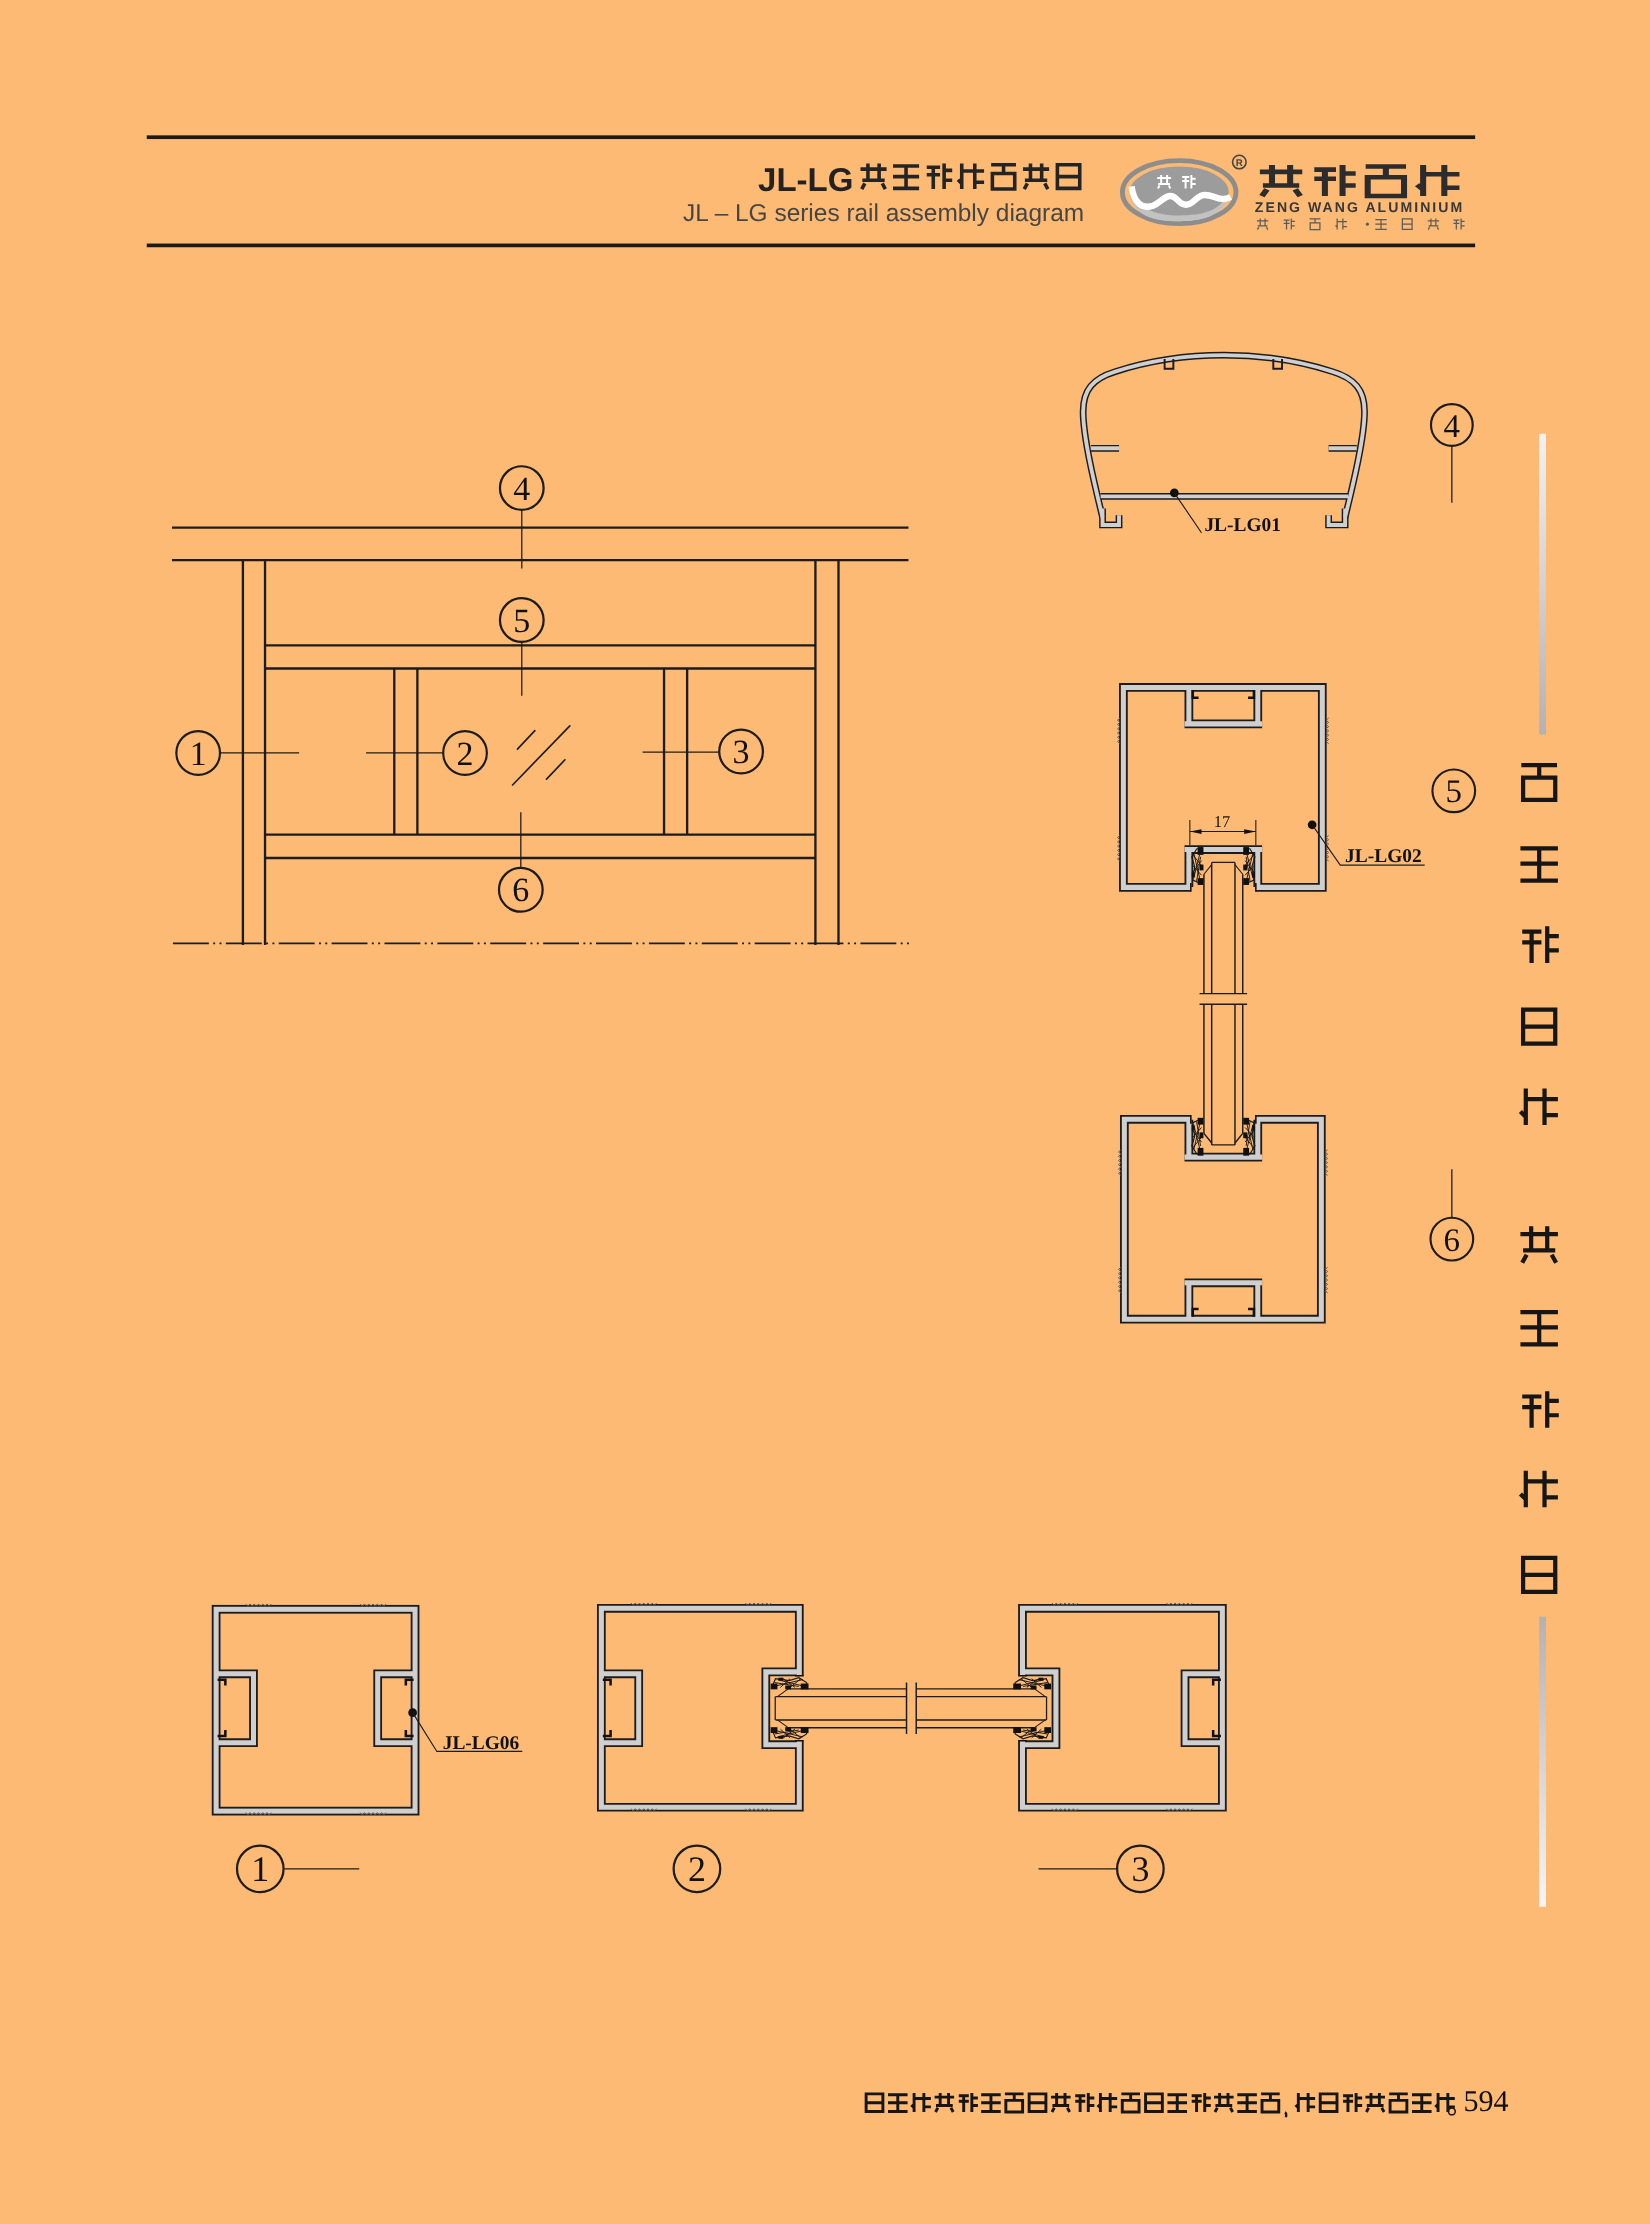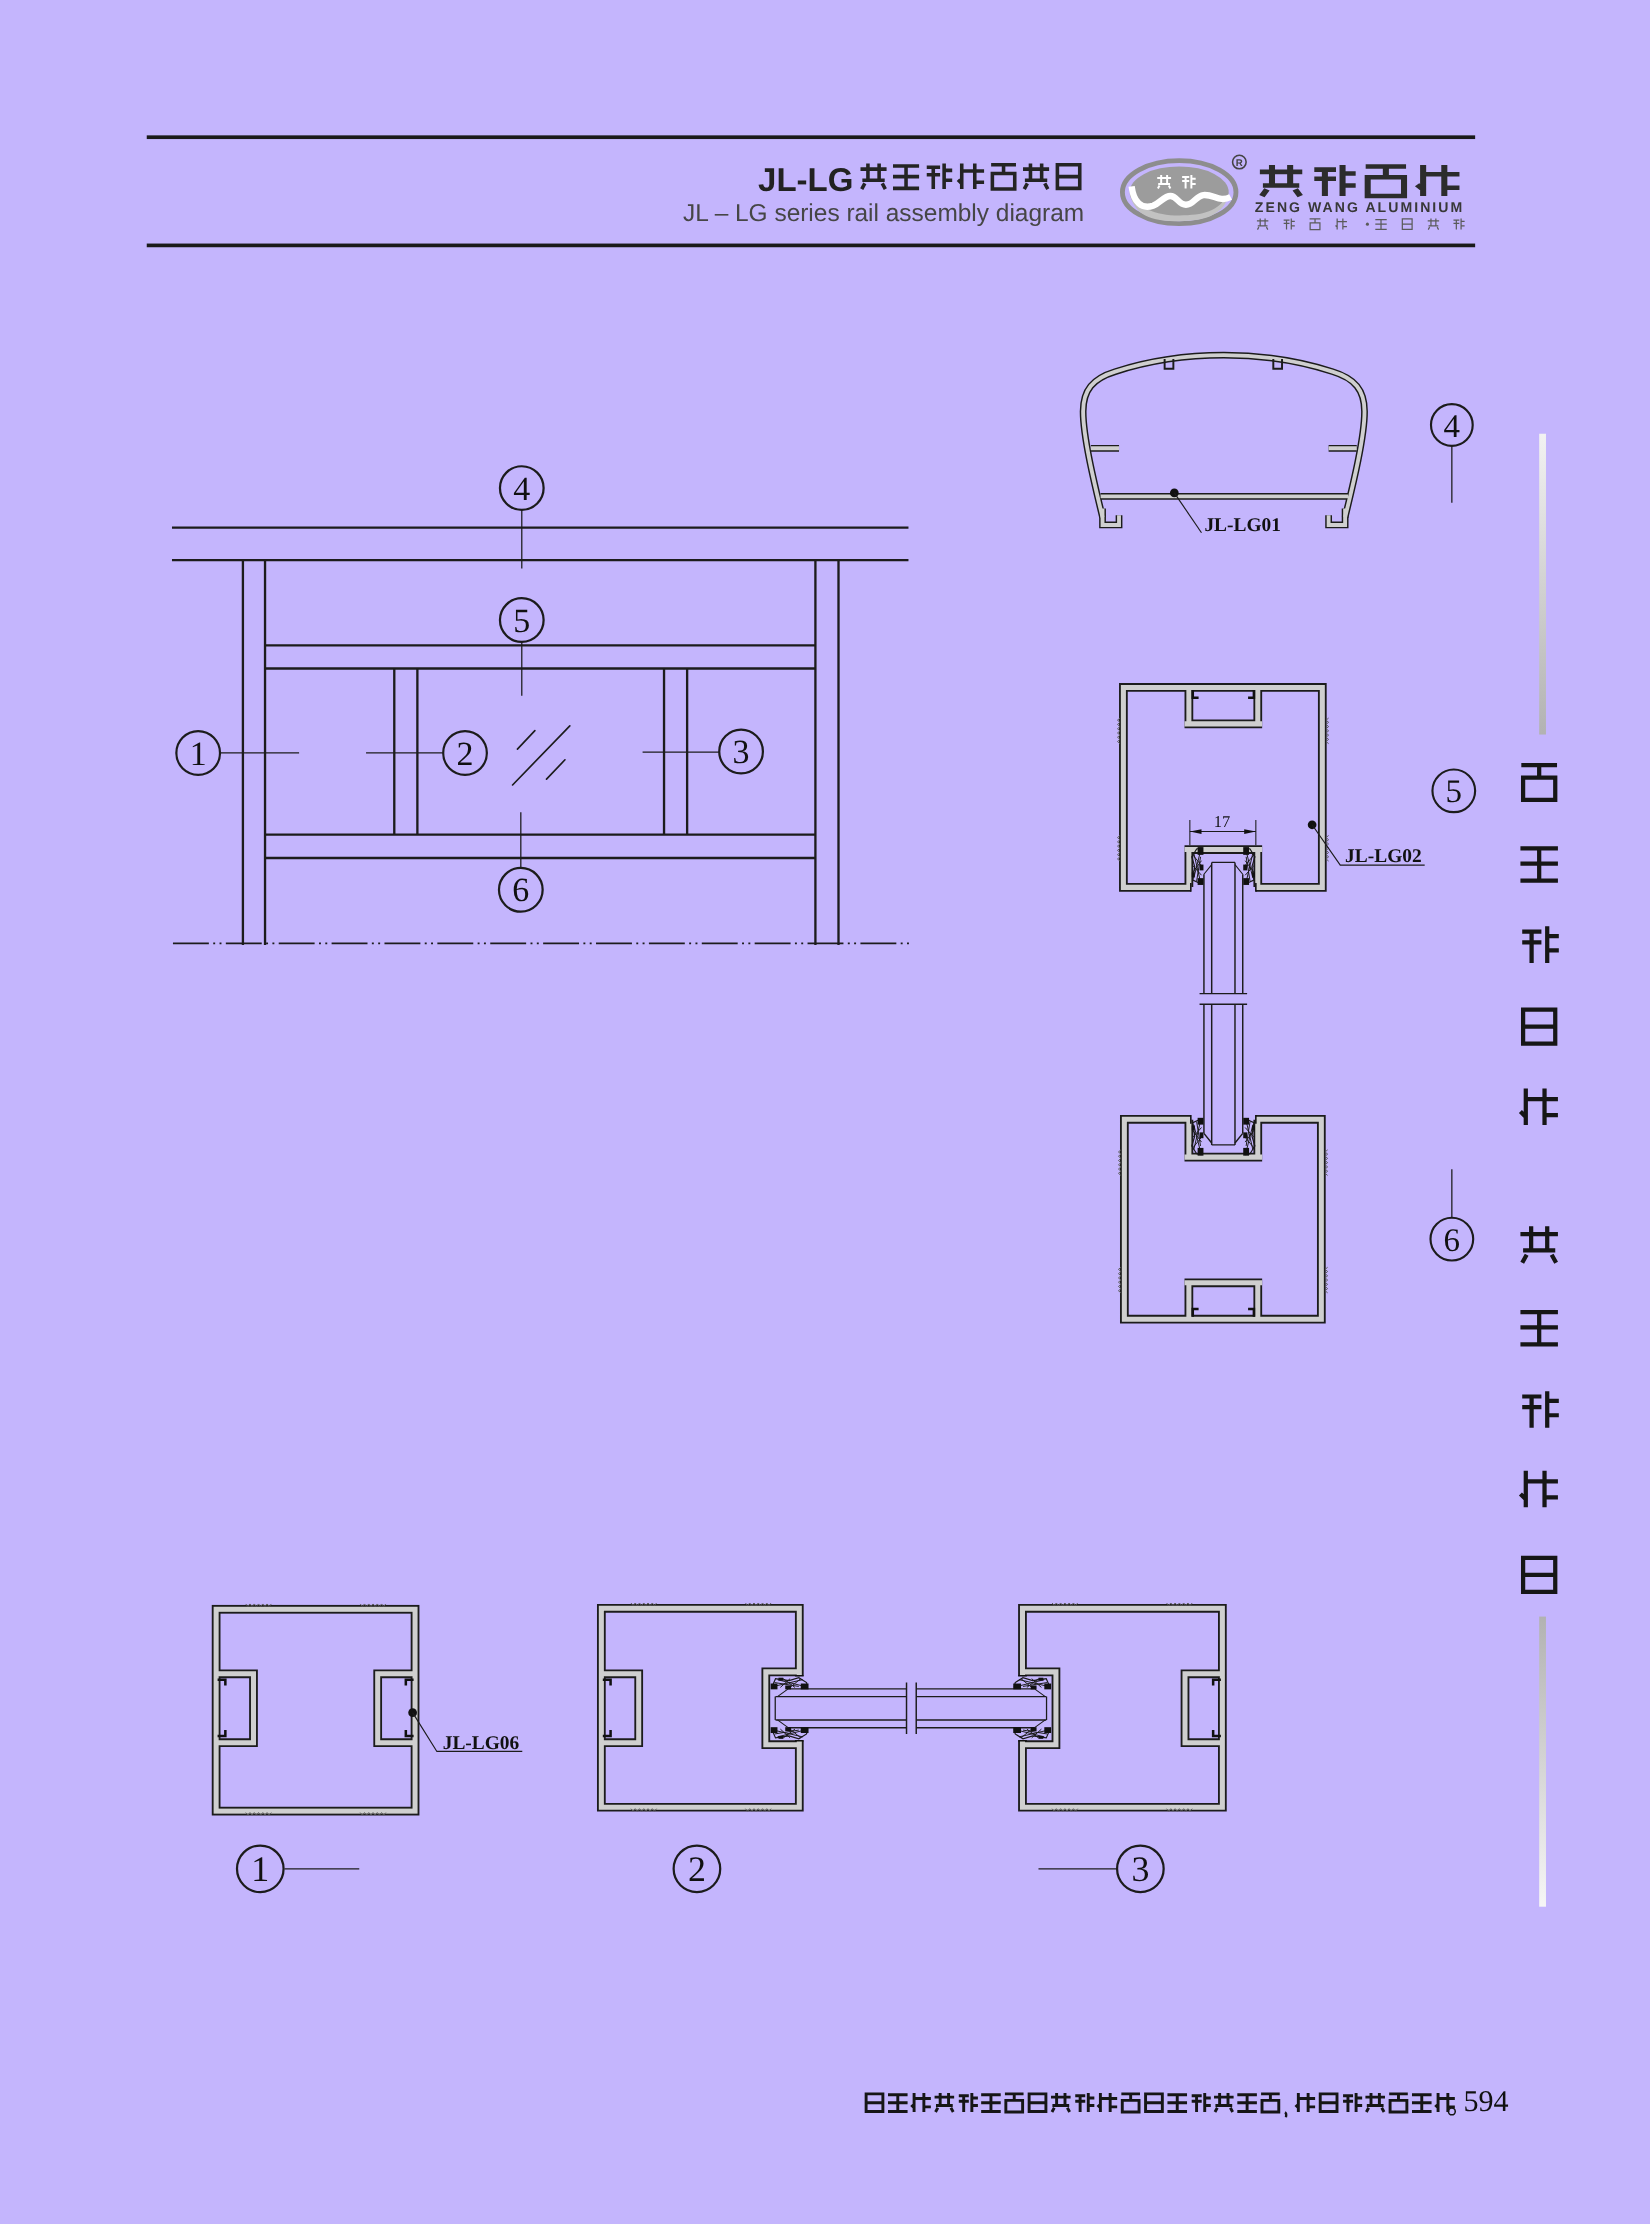--- a/index.html
+++ b/index.html
@@ -1,16 +1,16 @@
 <!DOCTYPE html>
 <html><head>
 <meta charset="utf-8">
 <style>
 html,body{margin:0;padding:0;background:#fff;}
-#page{position:relative;width:1651px;height:2224px;background:#c4b5fd;overflow:hidden;
+#page{position:relative;width:1651px;height:2224px;background:#fdba74;overflow:hidden;
 font-family:"Liberation Sans",sans-serif;}
 svg{position:absolute;left:0;top:0;}
 svg text{text-rendering:geometricPrecision;}
 </style>
 </head>
 <body>
 <div id="page">
 <svg width="1651" height="2224" viewBox="0 0 1701 2292">
 <defs>
 

